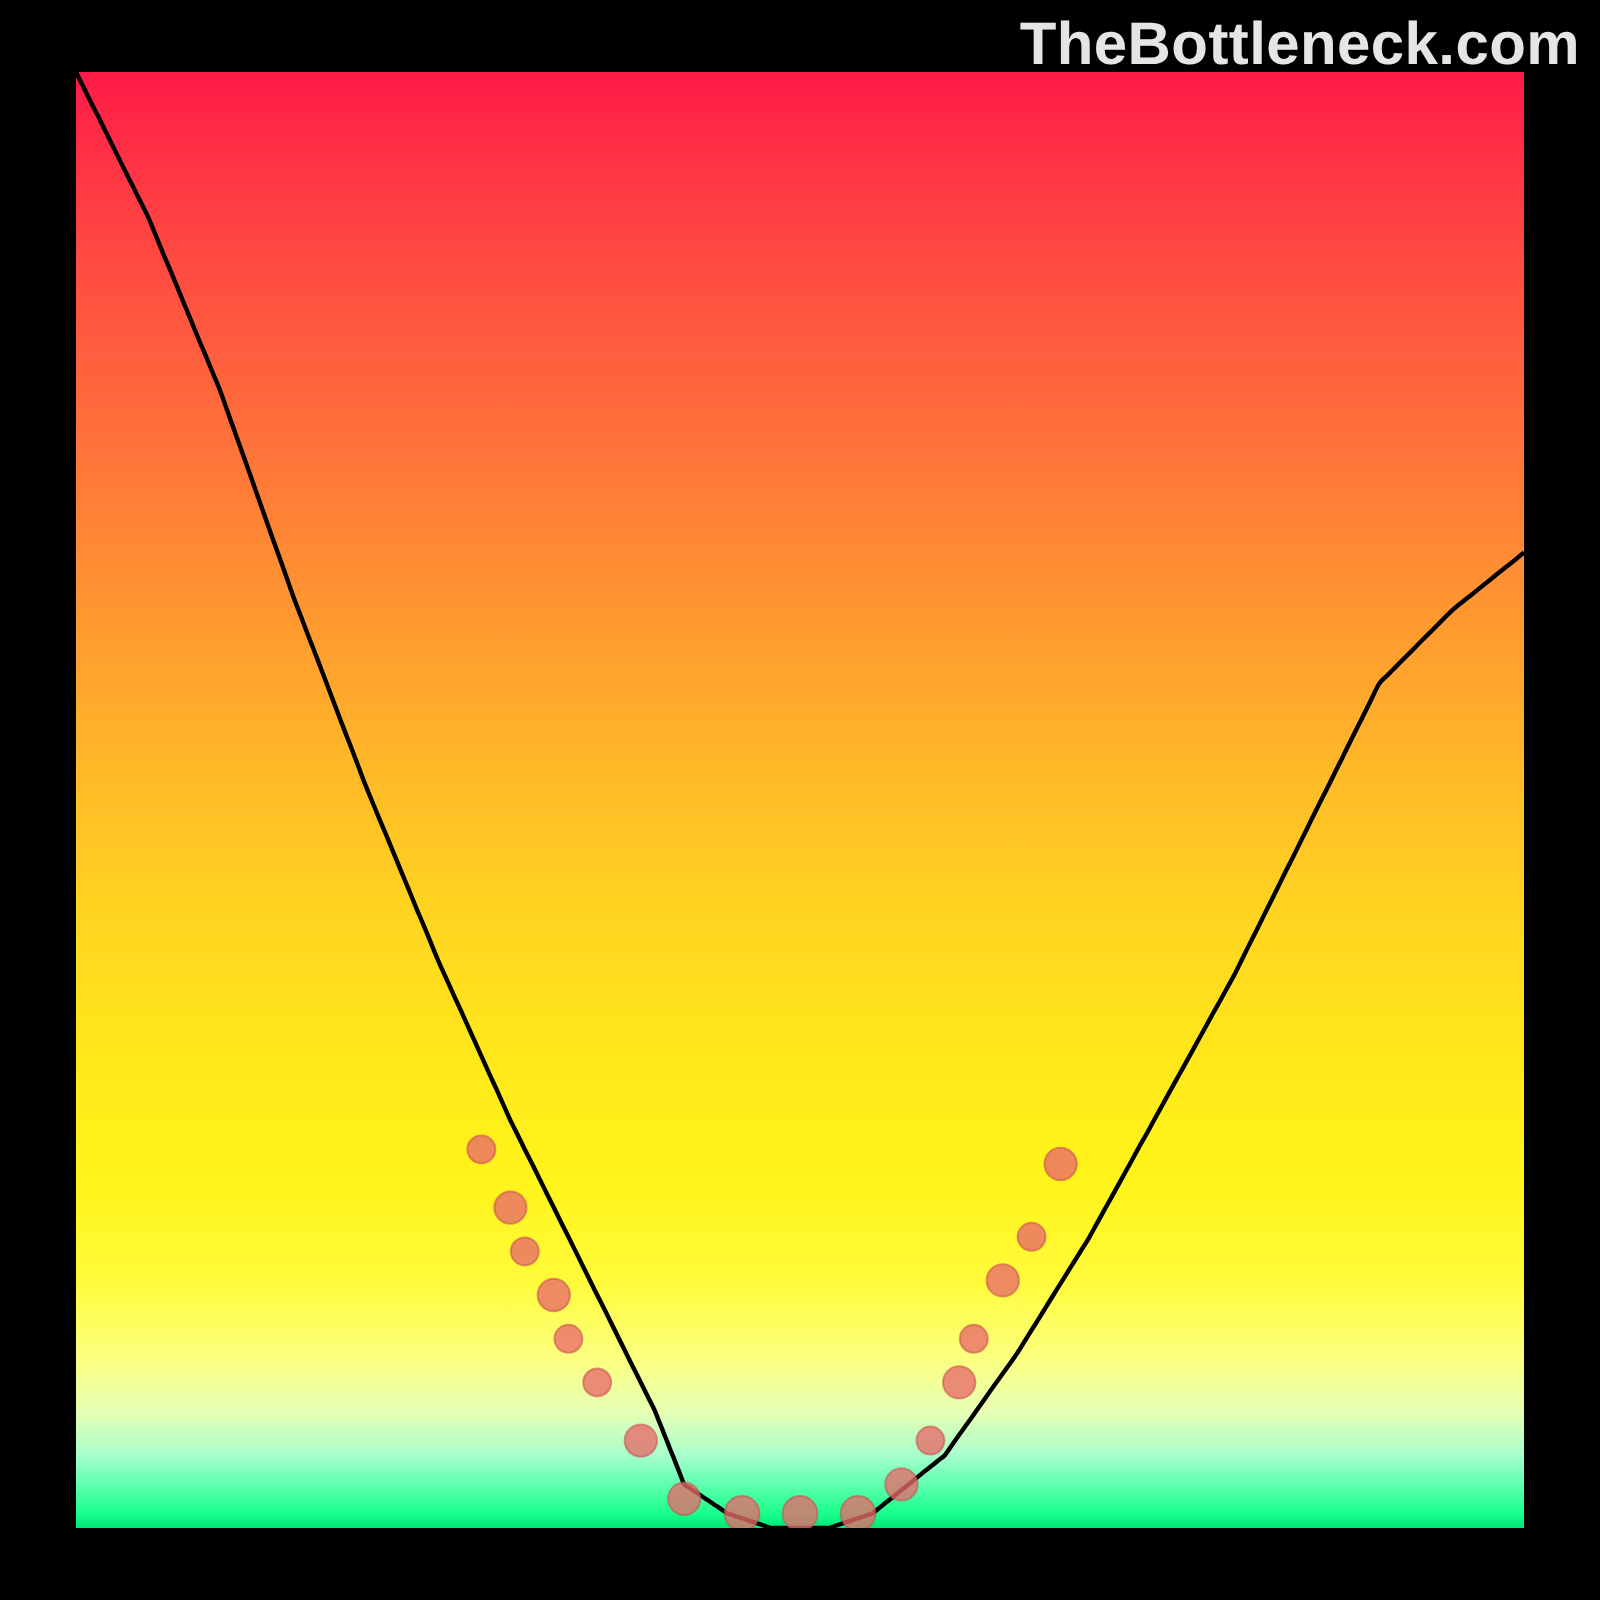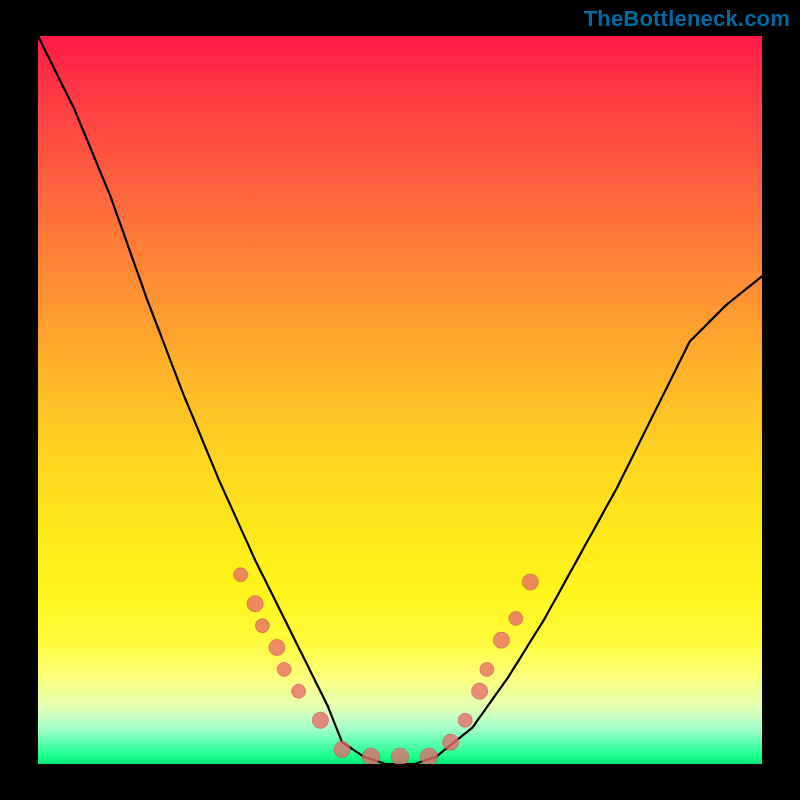--- a/index.html
+++ b/index.html
@@ -46,23 +46,23 @@
       #5effb0 97%,
       #1aff8c 99%,
       #00e676 100%
     );
   }
   .watermark {
     position: absolute;
     top: 6px;
     right: 10px;
     font-family: Arial, Helvetica, sans-serif;
-    font-size: 22px;
+    font-size: 30px;
     font-weight: 600;
-    color: #0369a1;
+    color: #e5e5e5;
     letter-spacing: 0.2px;
     user-select: none;
   }
   svg.curve {
     position: absolute;
     inset: 0;
   }
   .marker {
     fill: #e86a6a;
     fill-opacity: 0.78;

